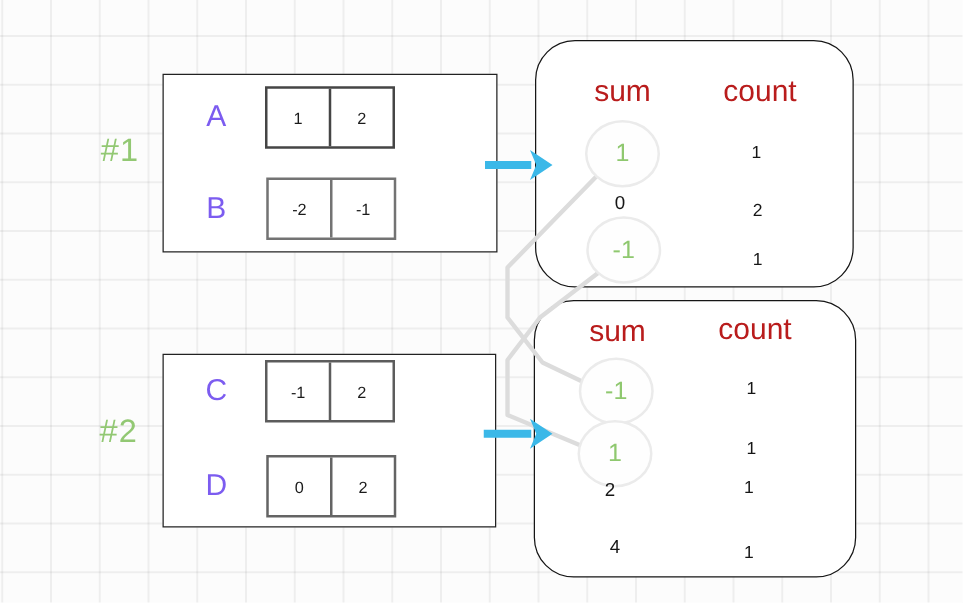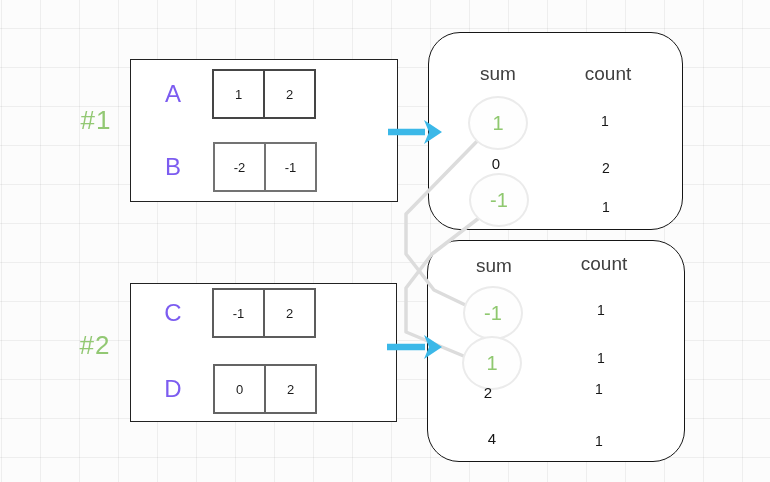--- a/index.html
+++ b/index.html
@@ -37,21 +37,21 @@
   .cells.c-b .cell + .cell{border-left:2px solid #737373;}
   .cells.c-c{border:2px solid #5c5c5c;}
   .cells.c-c .cell + .cell{border-left:2px solid #5c5c5c;}
   .cells.c-d{border:2px solid #646464;}
   .cells.c-d .cell + .cell{border-left:2px solid #646464;}
 
   .result-table{
     position:absolute;background:#ffffff;
     border:1.6px solid #161616;border-radius:32px;
   }
-  .th{font-size:19px;color:#404040;}
+  .th{font-size:24px;color:#b91c1c;}
   .sum-val{font-size:15px;color:#161616;}
   .count-val{font-size:14px;color:#161616;}
 
   .hl-circle{
     position:absolute;transform:translate(-50%,-50%);
     width:56px;height:50px;border-radius:50%;
     background:#fefefe;border:2px solid #ebebeb;
     display:flex;align-items:center;justify-content:center;
     z-index:3;
   }

